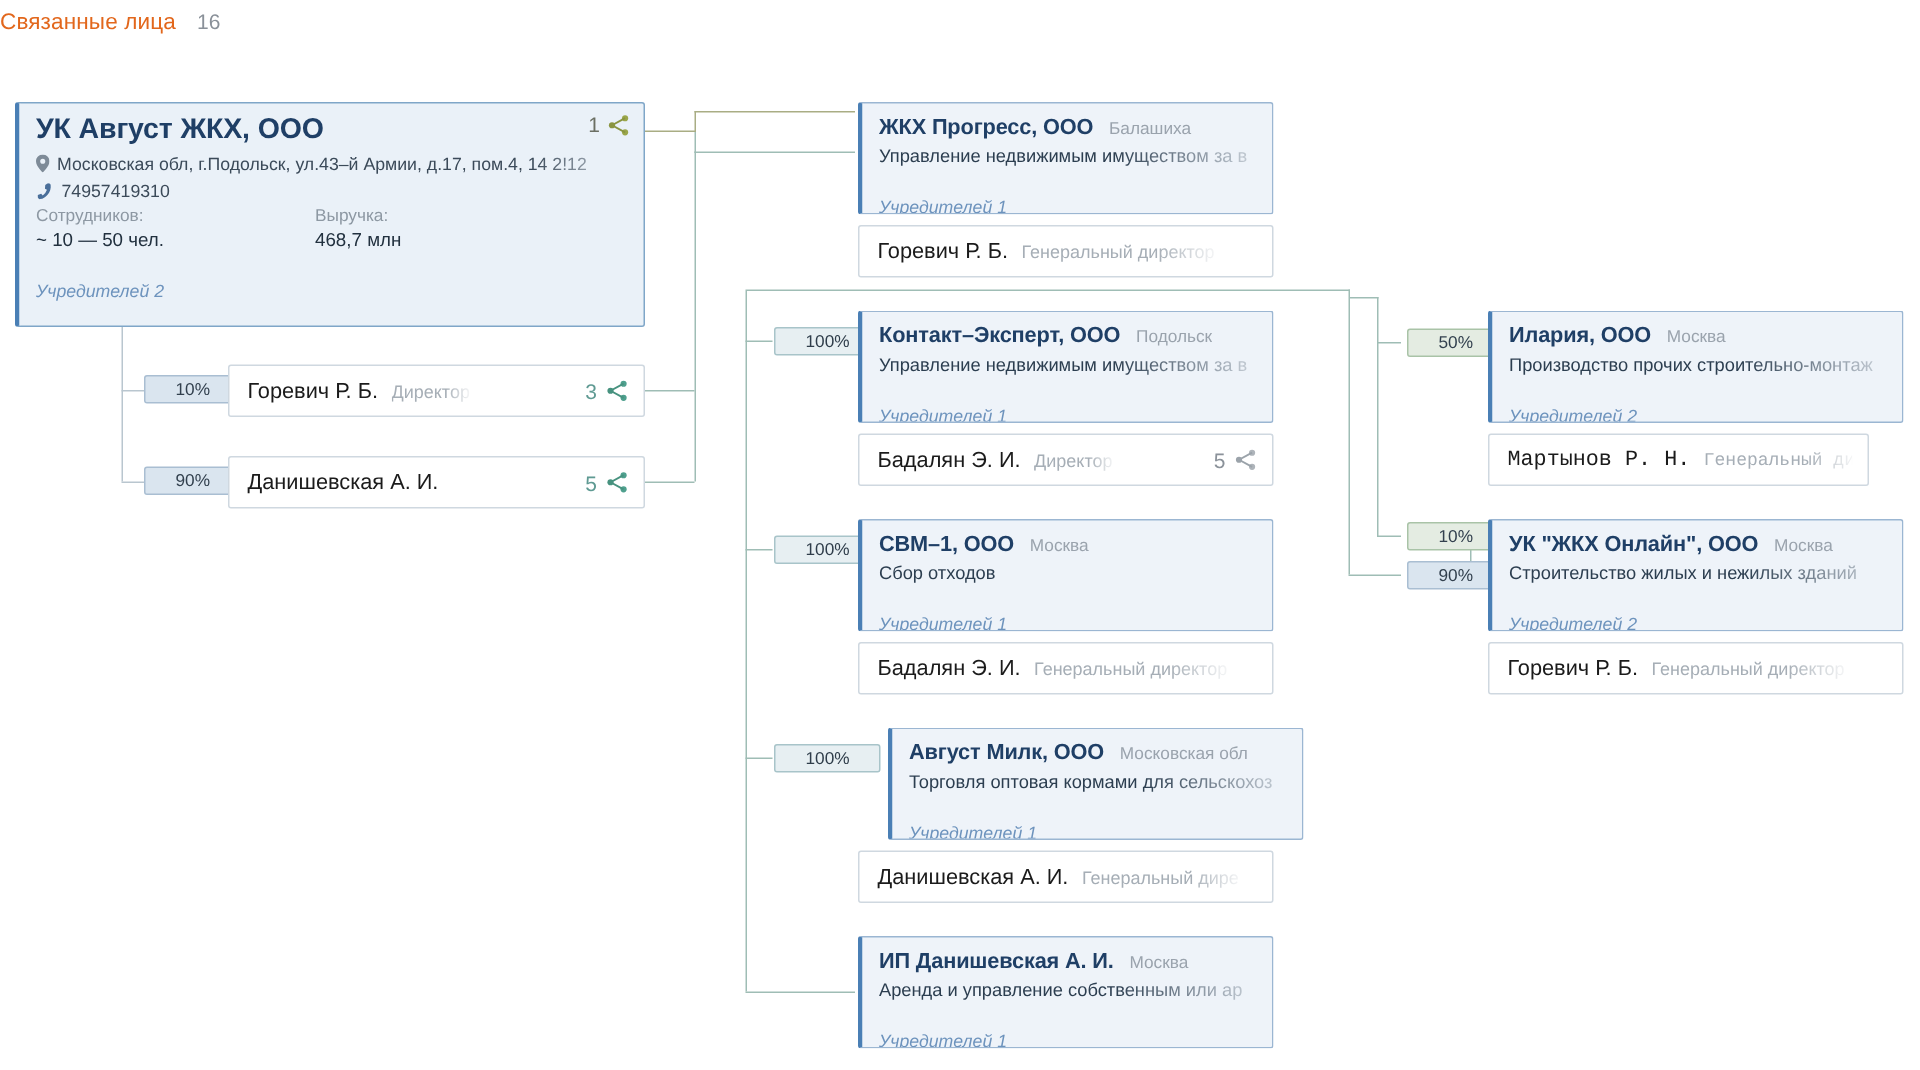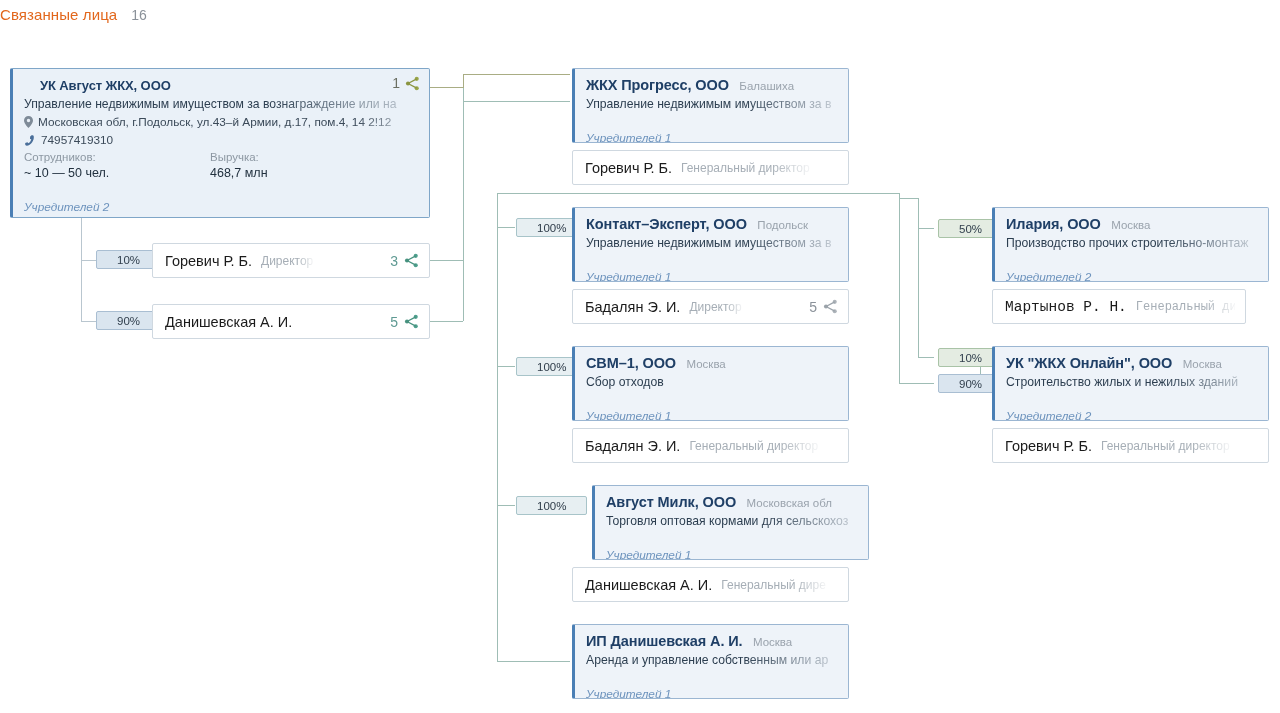--- a/index.html
+++ b/index.html
@@ -39,21 +39,21 @@
     border-left: 1px solid #cfd8e0;
     display: flex; align-items: center;
   }
 
   .card-inner { position: relative; height: 100%; padding: 7px 10px 6px 11px; }
 
   .org-title-row { white-space: nowrap; overflow: hidden; }
   .org-name {
     font-size: 14.5px; font-weight: bold; color: #1f3f66; letter-spacing: -.1px;
   }
-  .org-name.big { font-size: 13px; margin-left: 16px; }
+  .org-name.big { font-size: 19px; }
   .org-region { font-size: 11.5px; color: #9aa3ad; margin-left: 6px; }
 
   .org-activity {
     font-size: 12.2px; color: #2c3e50; margin-top: 3px;
     white-space: nowrap; overflow: hidden;
     -webkit-mask-image: linear-gradient(to right, #000 62%, rgba(0,0,0,.18) 100%);
     mask-image: linear-gradient(to right, #000 62%, rgba(0,0,0,.18) 100%);
   }
   .org-founders { font-size: 11.8px; color: #6d93bd; margin-top: 20px; font-style: italic; }
 
@@ -167,21 +167,20 @@
   <div class="ln h" style="left:980px; top:228px; width:12px;"></div>
   <div class="ln h" style="left:980px; top:357px; width:12px;"></div>
   <div class="ln h" style="left:980px; top:383px; width:12px;"></div>
   <div class="ln v" style="left:980px; top:357px; height:26px;"></div>
 
   <div class="card main" style="left:10px; top:68px; width:420px; height:150px;">
     <div class="card-inner">
       <div class="org-title-row">
         <span class="org-name big">УК Август ЖКХ, ООО</span>
       </div>
-      <div class="org-activity">Управление недвижимым имуществом за вознаграждение или на</div>
       <div class="addr-row">
         <span class="pin-ico">
           <svg class="icon" width="9" height="12" viewBox="0 0 9 12">
               <path d="M4.5 0C2 0 0 2 0 4.5 0 7.9 4.5 12 4.5 12S9 7.9 9 4.5C9 2 7 0 4.5 0zm0 6.2A1.7 1.7 0 1 1 4.5 2.8a1.7 1.7 0 0 1 0 3.4z" fill="#7e8b98"></path>
             </svg>
         </span>
         <span>Московская обл, г.Подольск, ул.43–й Армии, д.17, пом.4, 14 2!12</span>
       </div>
       <div class="phone-row">
         <span class="phone-ico">

